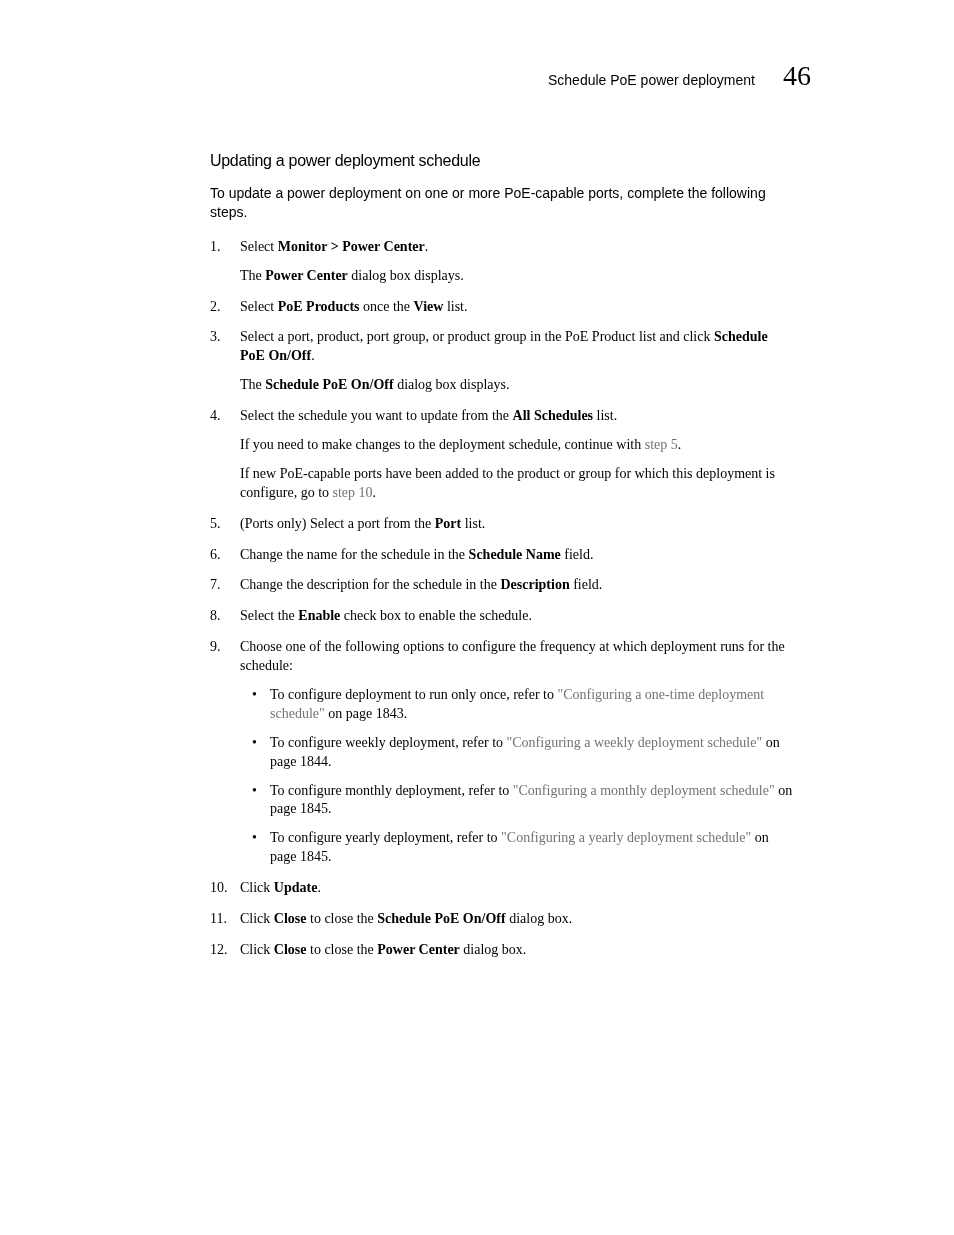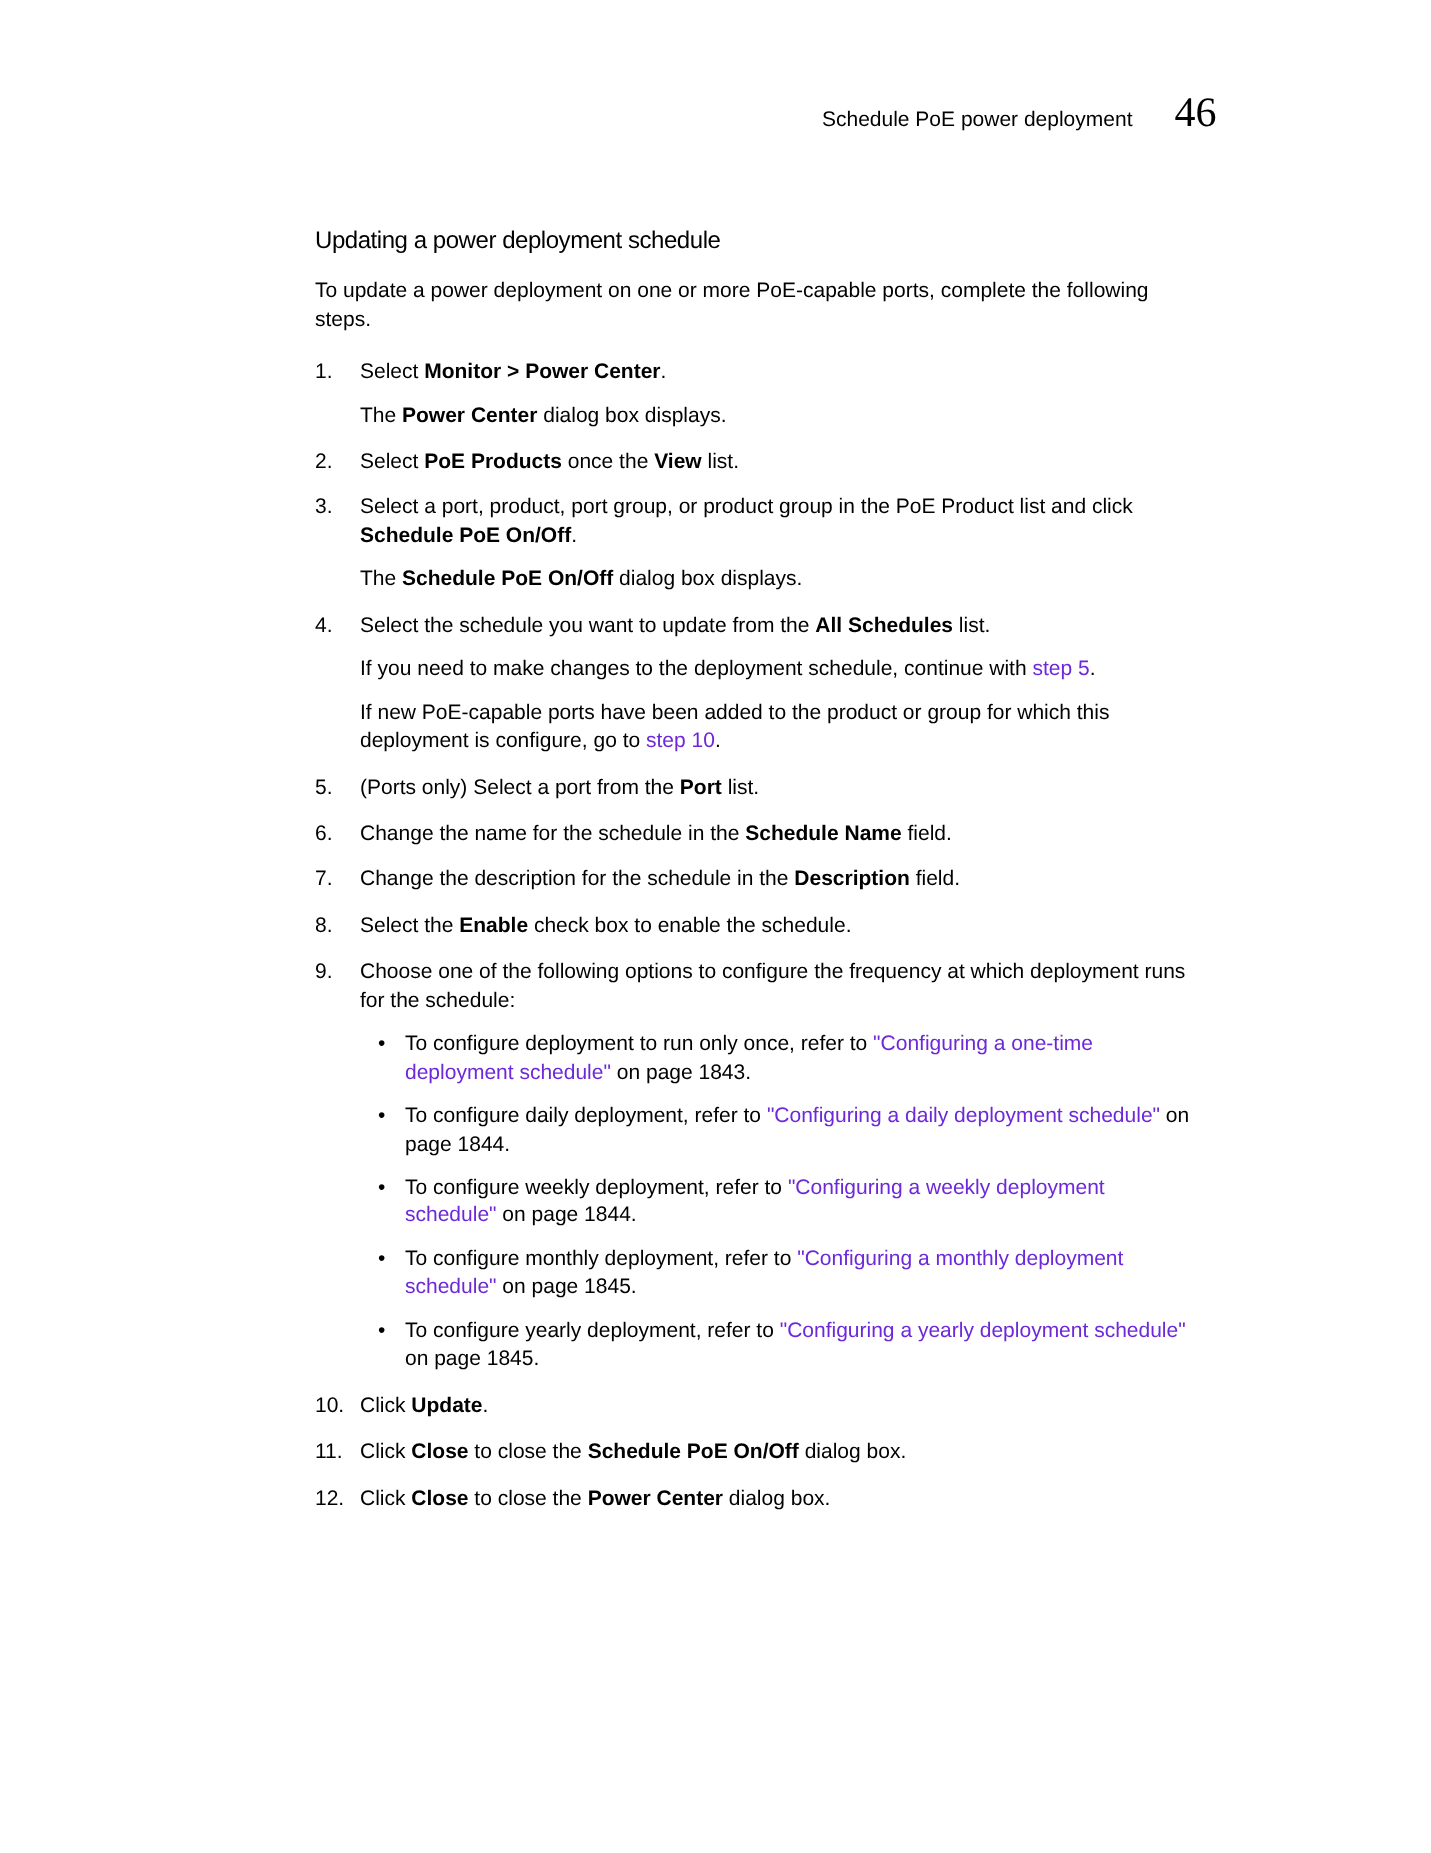--- a/index.html
+++ b/index.html
@@ -43,20 +43,21 @@
   }
   p.intro {
     margin: 0 0 16px 0;
     line-height: 1.35;
   }
   ol.steps {
     list-style: none;
     counter-reset: step;
     margin: 0;
     padding: 0;
+    font-family: Liberation Serif, serif;
   }
   ol.steps > li {
     counter-increment: step;
     position: relative;
     padding-left: 30px;
     margin-bottom: 12px;
     line-height: 1.35;
   }
   ol.steps > li::before {
     content: counter(step) ".";
@@ -80,21 +81,21 @@
     line-height: 1.35;
   }
   ul.bullets > li::before {
     content: "\2022";
     position: absolute;
     left: 12px;
     top: 0;
     font-size: 14px;
   }
   .bold { font-weight: bold; }
-  .link { color: #6d28d9; }
+  .link { color: #737373; }
 </style>
 </head>
 <body>
 
 <div class="page">
 
   <div class="header-row">
     <span>Schedule PoE power deployment</span>
     <span class="header-chapter">46</span>
   </div>
@@ -151,23 +152,20 @@
         <span>Select the </span><span class="bold">Enable</span><span> check box to enable the schedule.</span>
       </li>
 
       <li>
         <span>Choose one of the following options to configure the frequency at which deployment runs for the schedule:</span>
         <ul class="bullets">
           <li>
             <span>To configure deployment to run only once, refer to </span><span class="link">"Configuring a one-time deployment schedule"</span><span> on page 1843.</span>
           </li>
           <li>
-            <span>To configure daily deployment, refer to </span><span class="link">"Configuring a daily deployment schedule"</span><span> on page 1844.</span>
-          </li>
-          <li>
             <span>To configure weekly deployment, refer to </span><span class="link">"Configuring a weekly deployment schedule"</span><span> on page 1844.</span>
           </li>
           <li>
             <span>To configure monthly deployment, refer to </span><span class="link">"Configuring a monthly deployment schedule"</span><span> on page 1845.</span>
           </li>
           <li>
             <span>To configure yearly deployment, refer to </span><span class="link">"Configuring a yearly deployment schedule"</span><span> on page 1845.</span>
           </li>
         </ul>
       </li>

